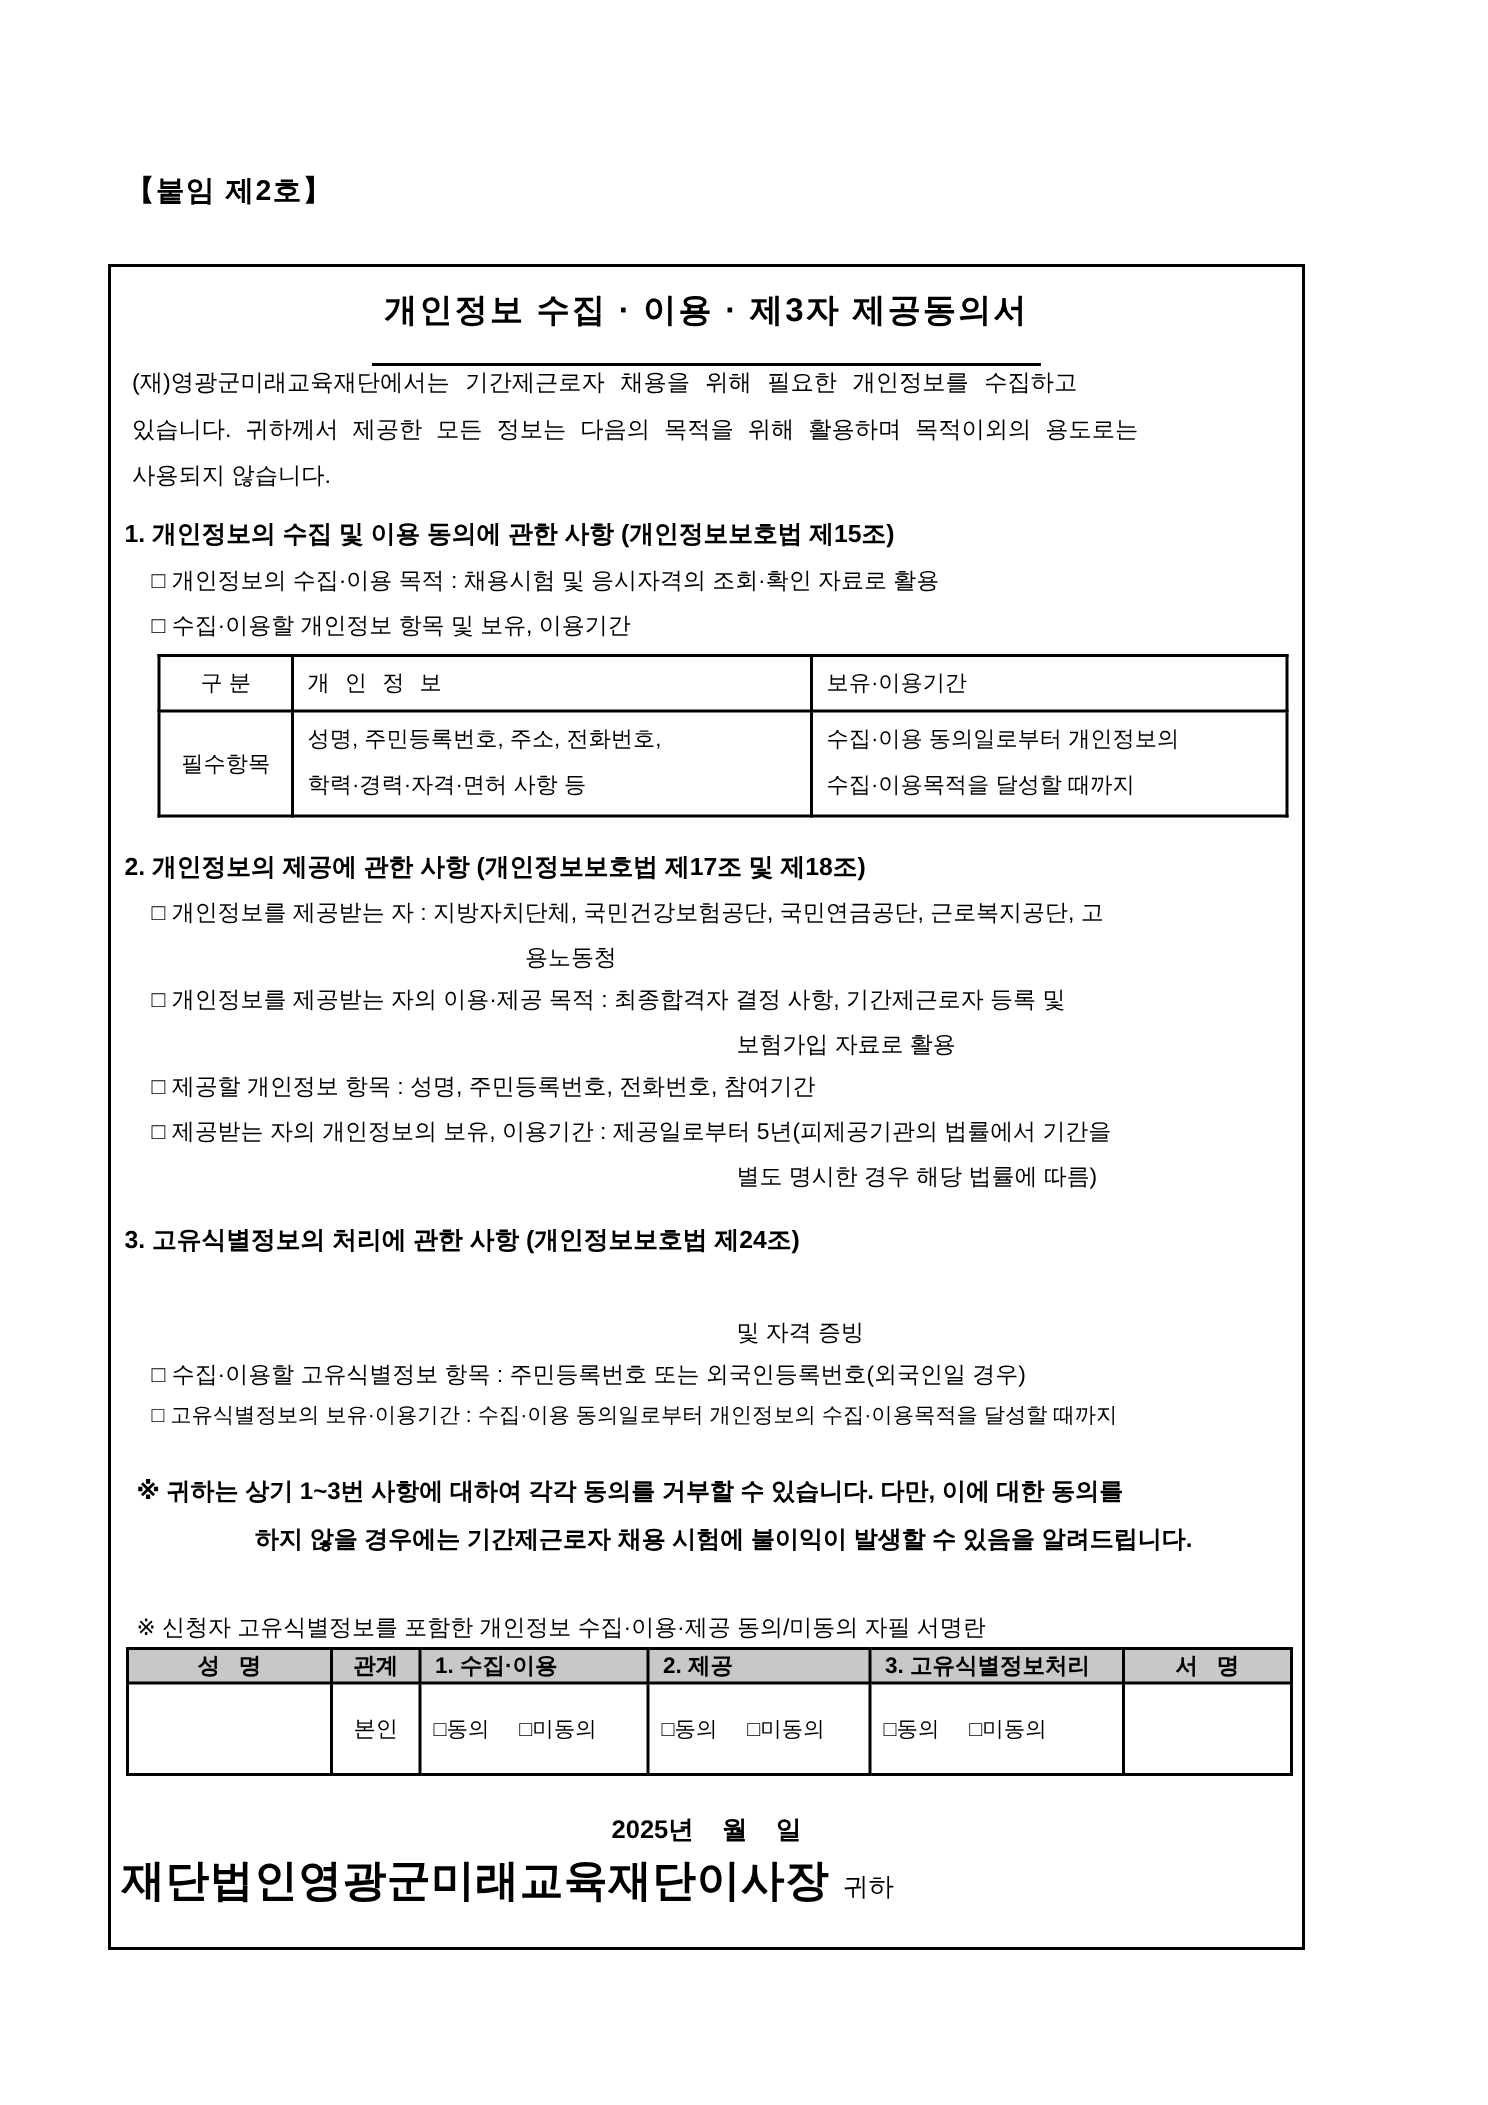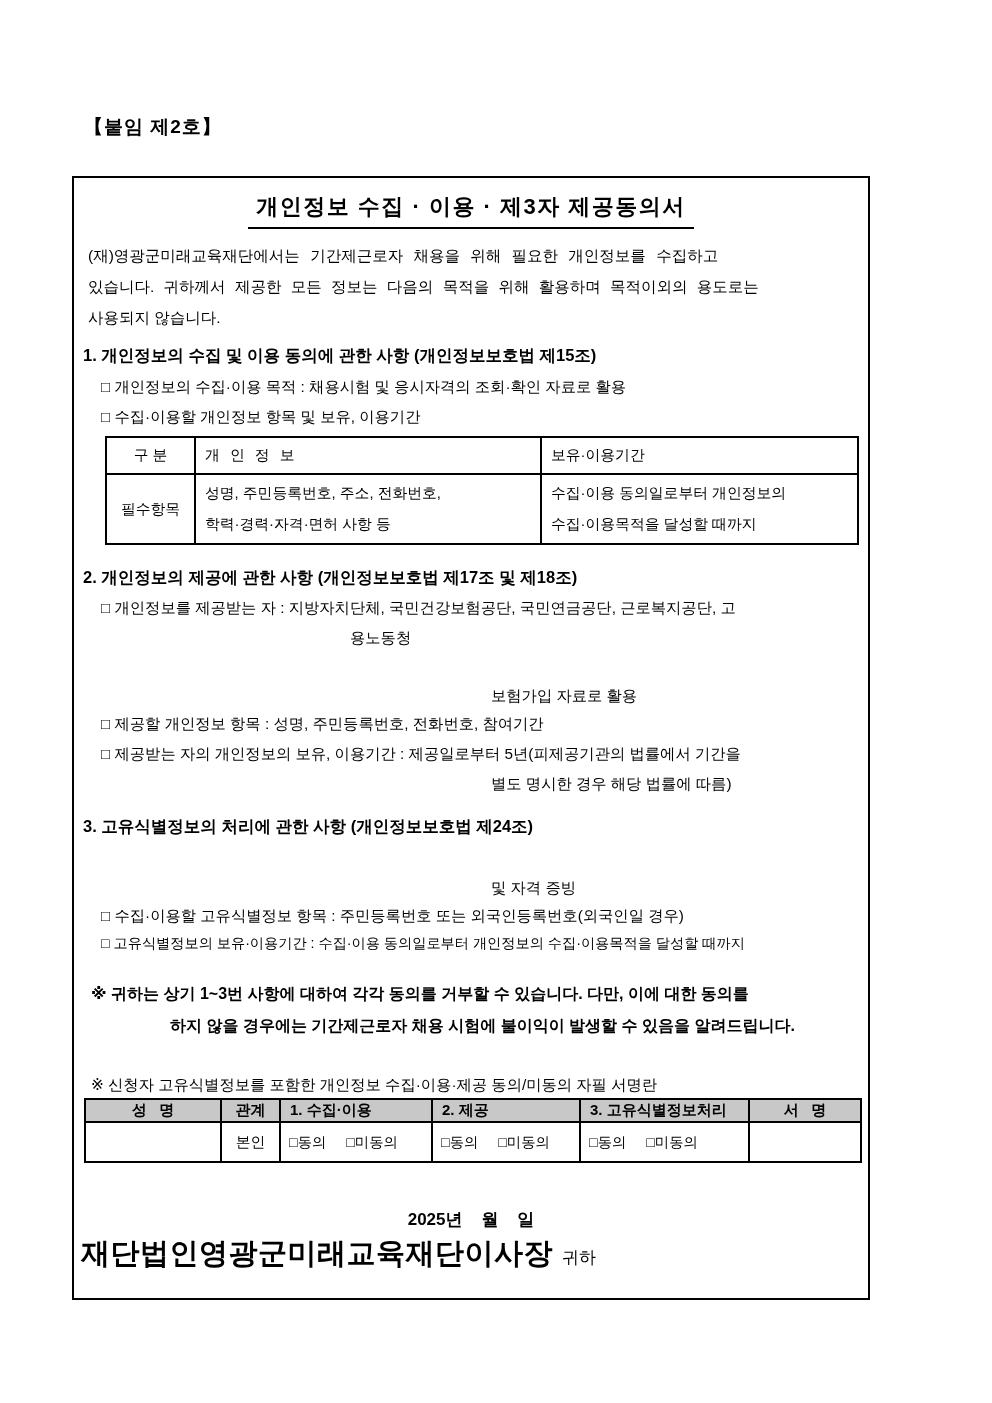--- a/index.html
+++ b/index.html
@@ -9,21 +9,21 @@
     overflow:hidden;
   }
   .attach{position:absolute;left:84px;top:114px;font-size:19px;font-weight:600;letter-spacing:1px;}
   .docbox{
     position:absolute;left:72px;top:176px;width:794px;height:1120px;
     border:2px solid #000;background:#fff;
   }
   .title-wrap{position:absolute;top:14px;left:0;width:100%;text-align:center;}
   .title{
     display:inline-block;font-size:22px;font-weight:600;letter-spacing:1.5px;
-    border-bottom:2px solid #000;padding:0 8px 5px 8px;white-space:pre;
+    border-bottom:2px solid #000;padding:0 8px 20px 8px;white-space:pre;
   }
   .intro{position:absolute;top:62px;left:14px;right:10px;font-size:15.5px;}
   .iline{line-height:31px;white-space:nowrap;}
   .ws1{word-spacing:6px;}
   .ws2{word-spacing:5px;}
   .sech{position:absolute;left:9px;font-size:16.5px;font-weight:700;white-space:nowrap;}
   .item{position:absolute;font-size:15.3px;white-space:nowrap;}
   table{border-collapse:collapse;table-layout:fixed;}
   .t1{position:absolute;top:258px;left:31px;width:752px;border-radius:29px;}
   .t1 td{border:2px solid #000;font-size:14.8px;vertical-align:middle;padding:0 0 0 9px;}
@@ -31,21 +31,21 @@
   .t1 tr.drow{height:70px;}
   .t1 .c-center{text-align:center;padding:0;}
   .t1 .sp{letter-spacing:3px;}
   .cell-line{line-height:31px;white-space:nowrap;}
   .notice{position:absolute;font-size:16px;font-weight:700;white-space:nowrap;}
   .signnote{position:absolute;top:897px;left:17px;font-size:15.3px;white-space:nowrap;}
   .sig{position:absolute;top:920px;left:10px;width:776px;}
   .sig td{border:2px solid #000;font-size:14.8px;vertical-align:middle;}
   .sig tr.hrow{height:20px;}
   .sig tr.hrow td{background:#c8c8c8;font-weight:700;font-size:15px;}
-  .sig tr.drow{height:40px;}
+  .sig tr.drow{height:61px;}
   .sig .hc{text-align:center;white-space:pre;}
   .sig .hl{text-align:left;padding-left:9px;white-space:nowrap;}
   .sig .consent{padding-left:8px;white-space:nowrap;font-size:14.3px;}
   .sig .consent span{margin-right:20px;}
   .sig .relation{text-align:center;}
   .date{position:absolute;top:1030px;left:0;width:100%;text-align:center;
     font-size:17px;font-weight:700;white-space:pre;}
   .closing{position:absolute;top:1056px;left:7px;white-space:nowrap;}
   .org{font-size:29px;font-weight:700;letter-spacing:0.5px;}
   .honor{font-size:17px;font-weight:500;margin-left:9px;}
@@ -93,20 +93,21 @@
         <div class="cell-line">수집·이용 동의일로부터 개인정보의</div>
         <div class="cell-line">수집·이용목적을 달성할 때까지</div>
       </td>
     </tr>
   </tbody>
     </table>
 
   <div class="sech" style="top:389px;">2. 개인정보의 제공에 관한 사항 (개인정보보호법 제17조 및 제18조)</div>
   <div class="item" style="top:420px;left:27px;">□ 개인정보를 제공받는 자 : 지방자치단체, 국민건강보험공단, 국민연금공단, 근로복지공단, 고</div>
   <div class="item" style="top:450px;left:276px;">용노동청</div>
+  <div class="item" style="top:478px;left:27px;">□ 개인정보를 제공받는 자의 이용·제공 목적 : 최종합격자 결정 사항, 기간제근로자 등록 및</div>
   <div class="item" style="top:508px;left:417px;">보험가입 자료로 활용</div>
   <div class="item" style="top:536px;left:27px;">□ 제공할 개인정보 항목 : 성명, 주민등록번호, 전화번호, 참여기간</div>
   <div class="item" style="top:566px;left:27px;">□ 제공받는 자의 개인정보의 보유, 이용기간 : 제공일로부터 5년(피제공기관의 법률에서 기간을</div>
   <div class="item" style="top:596px;left:417px;">별도 명시한 경우 해당 법률에 따름)</div>
 
   <div class="sech" style="top:638px;">3. 고유식별정보의 처리에 관한 사항 (개인정보보호법 제24조)</div>
   <div class="item" style="top:700px;left:417px;">및 자격 증빙</div>
   <div class="item" style="top:728px;left:27px;">□ 수집·이용할 고유식별정보 항목 : 주민등록번호 또는 외국인등록번호(외국인일 경우)</div>
   <div class="item" style="top:756px;left:27px;font-size:14.2px;">□ 고유식별정보의 보유·이용기간 : 수집·이용 동의일로부터 개인정보의 수집·이용목적을 달성할 때까지</div>
 

